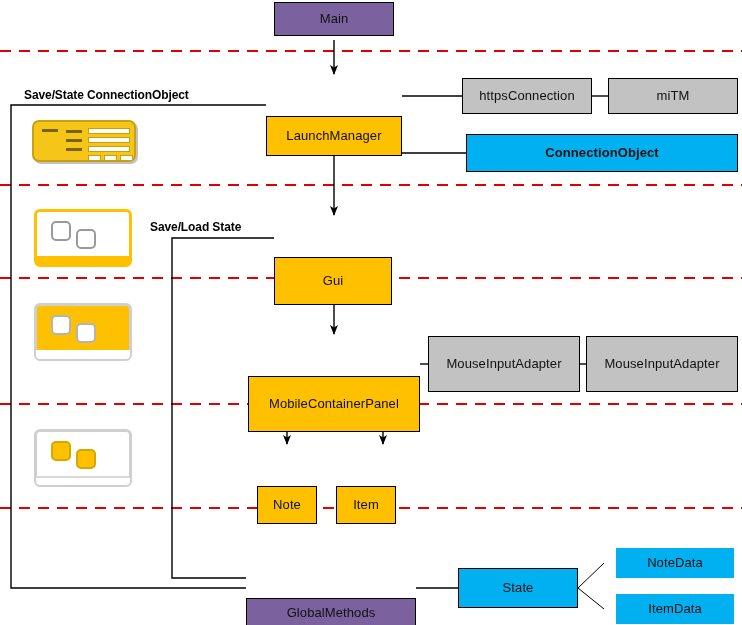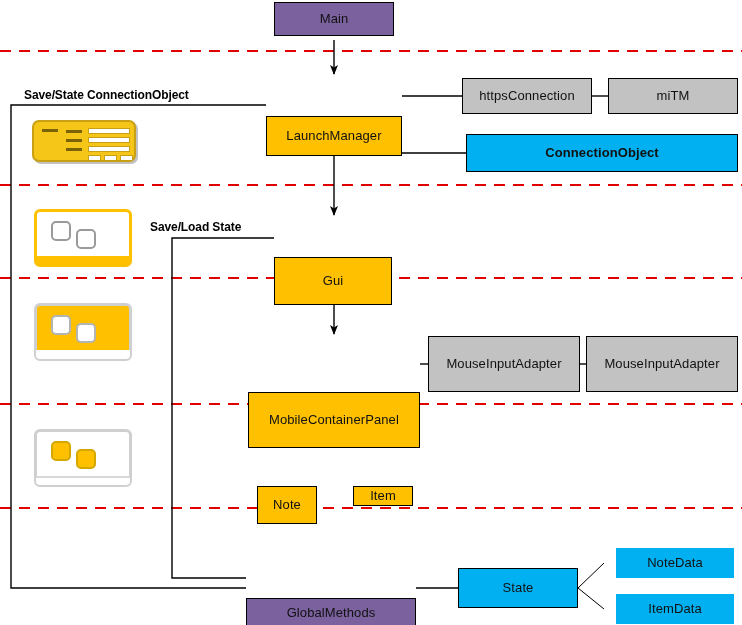--- a/index.html
+++ b/index.html
@@ -202,37 +202,37 @@
   </div>
 
   <div class="node blue" style="left:466px; top:134px; width:272px; height:38px;font-weight:bold;">
     <span>ConnectionObject</span>
   </div>
 
   <div class="node orange" style="left:274px; top:217px; width:118px; height:48px;">
     <span>Gui</span>
   </div>
 
-  <div class="node orange" style="left:248px; top:352px; width:172px; height:56px;">
+  <div class="node orange" style="left:248px; top:336px; width:172px; height:56px;">
     <span>MobileContainerPanel</span>
   </div>
 
   <div class="node gray" style="left:428px; top:336px; width:152px; height:56px;">
     <span>MouseInputAdapter</span>
   </div>
 
   <div class="node orange" style="left:257px; top:446px; width:60px; height:38px;">
     <span>Note</span>
   </div>
 
   <div class="node gray" style="left:586px; top:336px; width:152px; height:56px;">
     <span>MouseInputAdapter</span>
   </div>
 
-  <div class="node orange" style="left:353px; top:446px; width:60px; height:20px;">
+  <div class="node orange" style="left:336px; top:446px; width:60px; height:38px;">
     <span>Item</span>
   </div>
 
   <div class="node purple" style="left:246px; top:598px; width:170px; height:30px;">
     <span>GlobalMethods</span>
   </div>
 
   <div class="node blue" style="left:458px; top:568px; width:120px; height:40px;align-items:center;">
     <span>State</span>
   </div>

